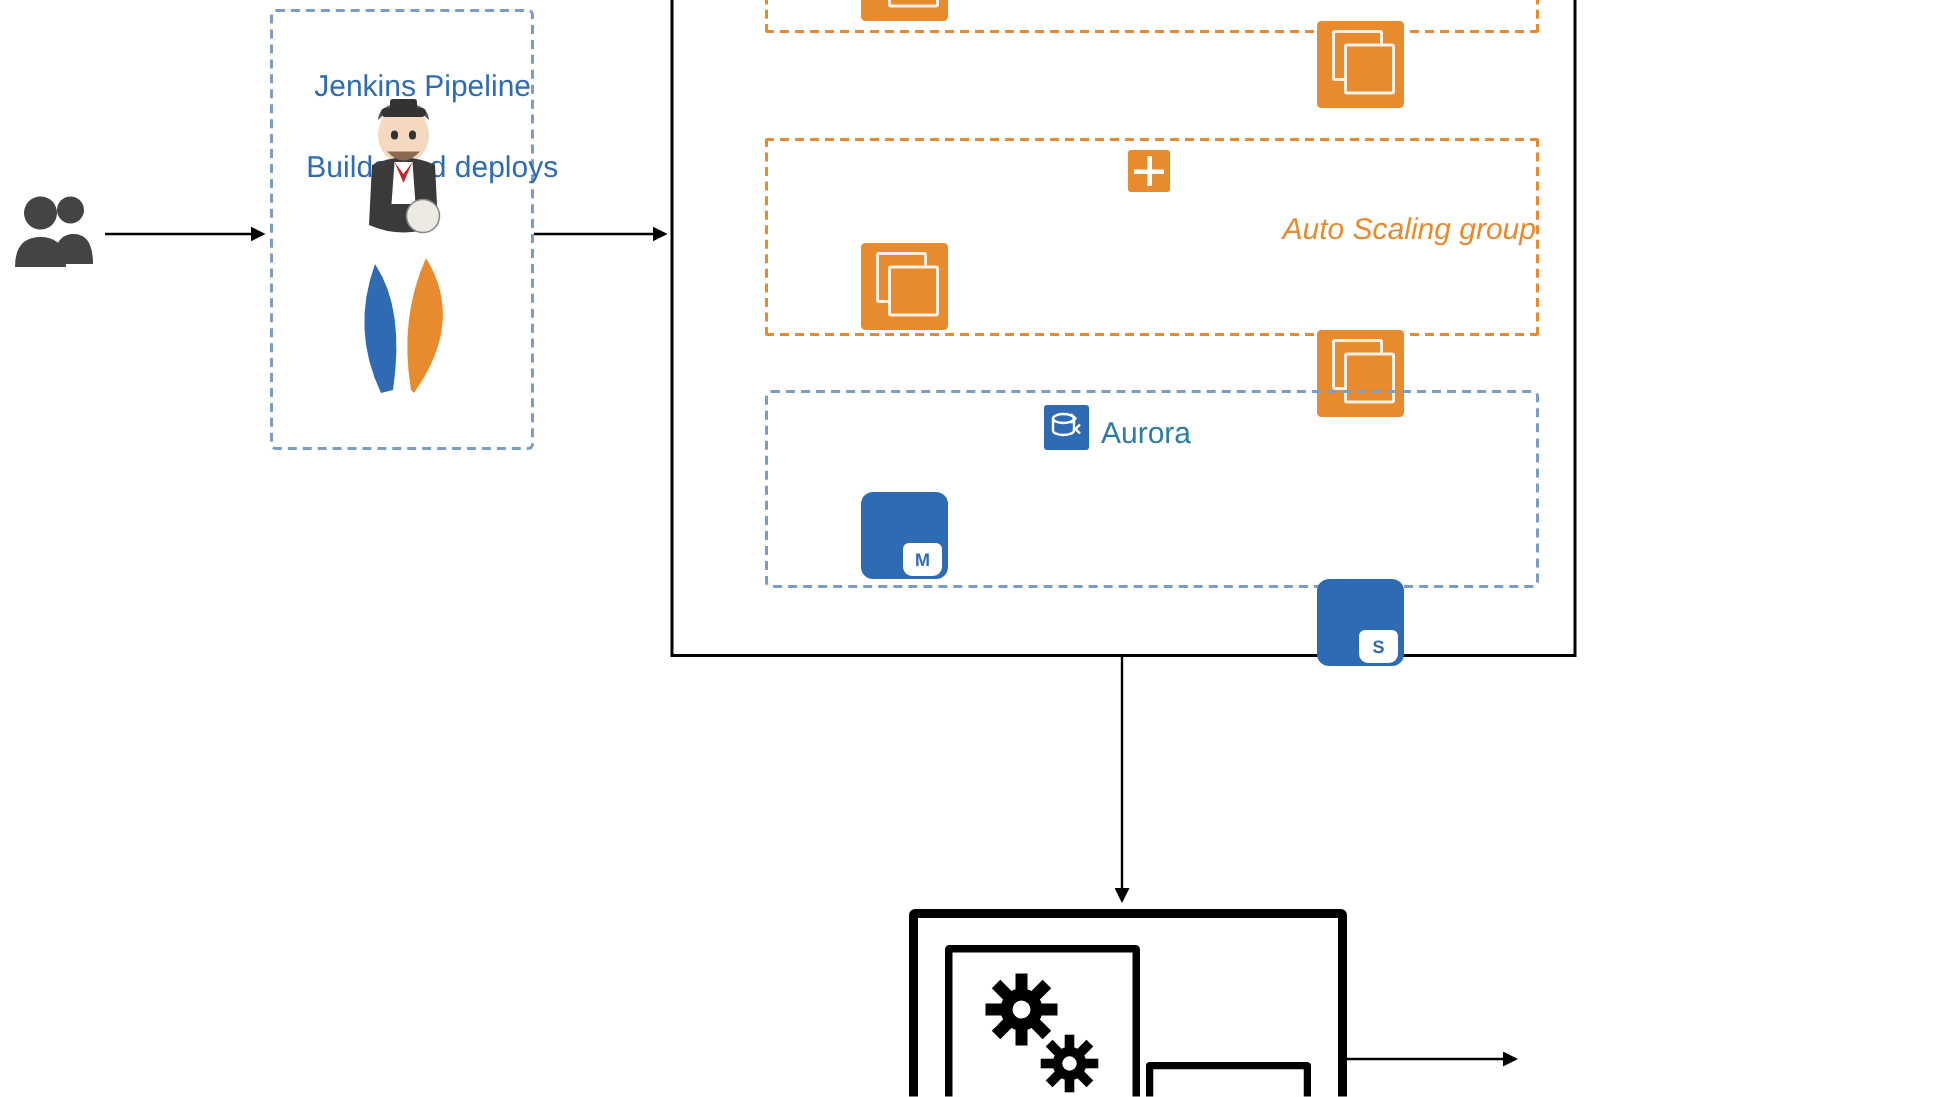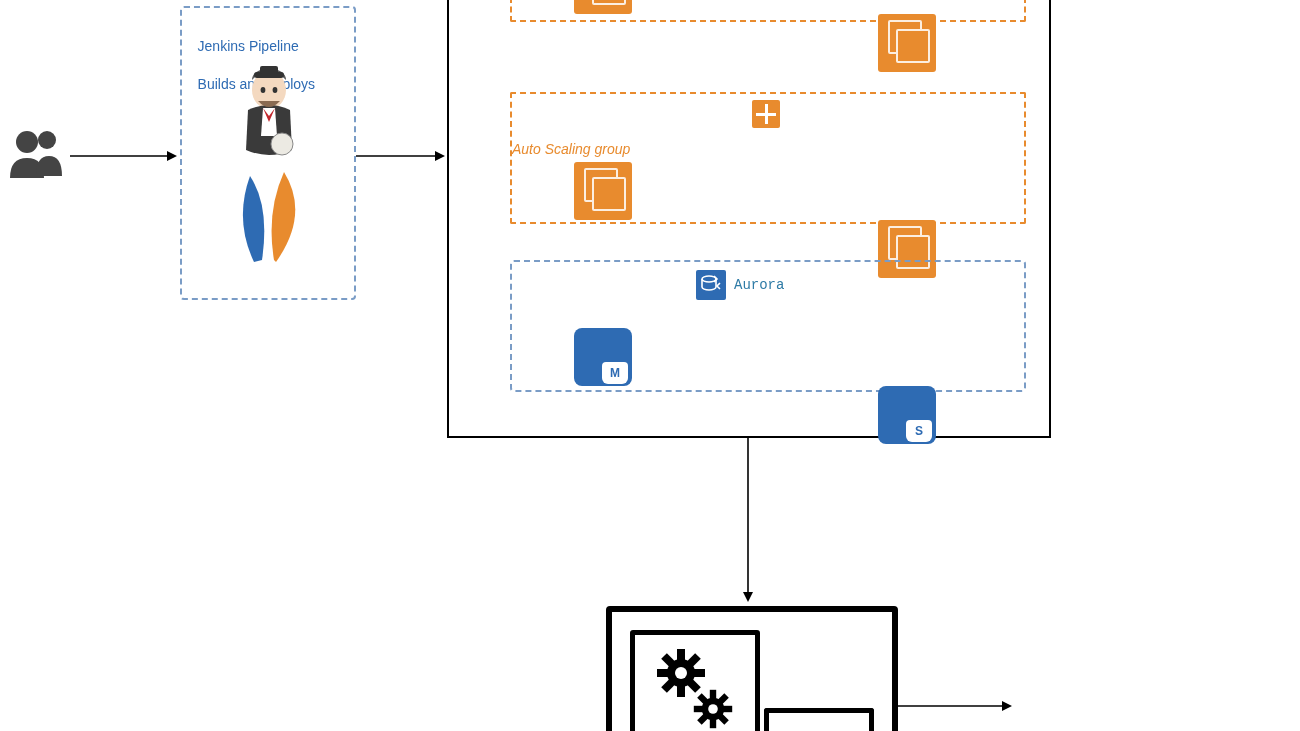--- a/index.html
+++ b/index.html
@@ -22,28 +22,28 @@
   .dashed-orange {
     border: 2px dashed #e88b2e;
     border-radius: 2px;
   }
   .solid-black {
     border: 2px solid #000;
   }
 
   
   .lbl {
-    font-size: 14px;
-    text-align: left;
+    font-size: 20px;
+    text-align: right;
     line-height: 1.35;
     white-space: pre;
   }
   .blue-text   { color: #2e6bb3; }
   .orange-text { color: #e88b2e; }
-  .teal-text   { color: #2e7ba6; font-family: Liberation Mono, monospace; }
+  .teal-text   { color: #2e7ba6; }
 
   
   .ec2 {
     width: 58px; height: 58px;
     background: #e88b2e;
     border-radius: 3px;
     position: relative;
   }
   .ec2::before, .ec2::after {
     content: "";

